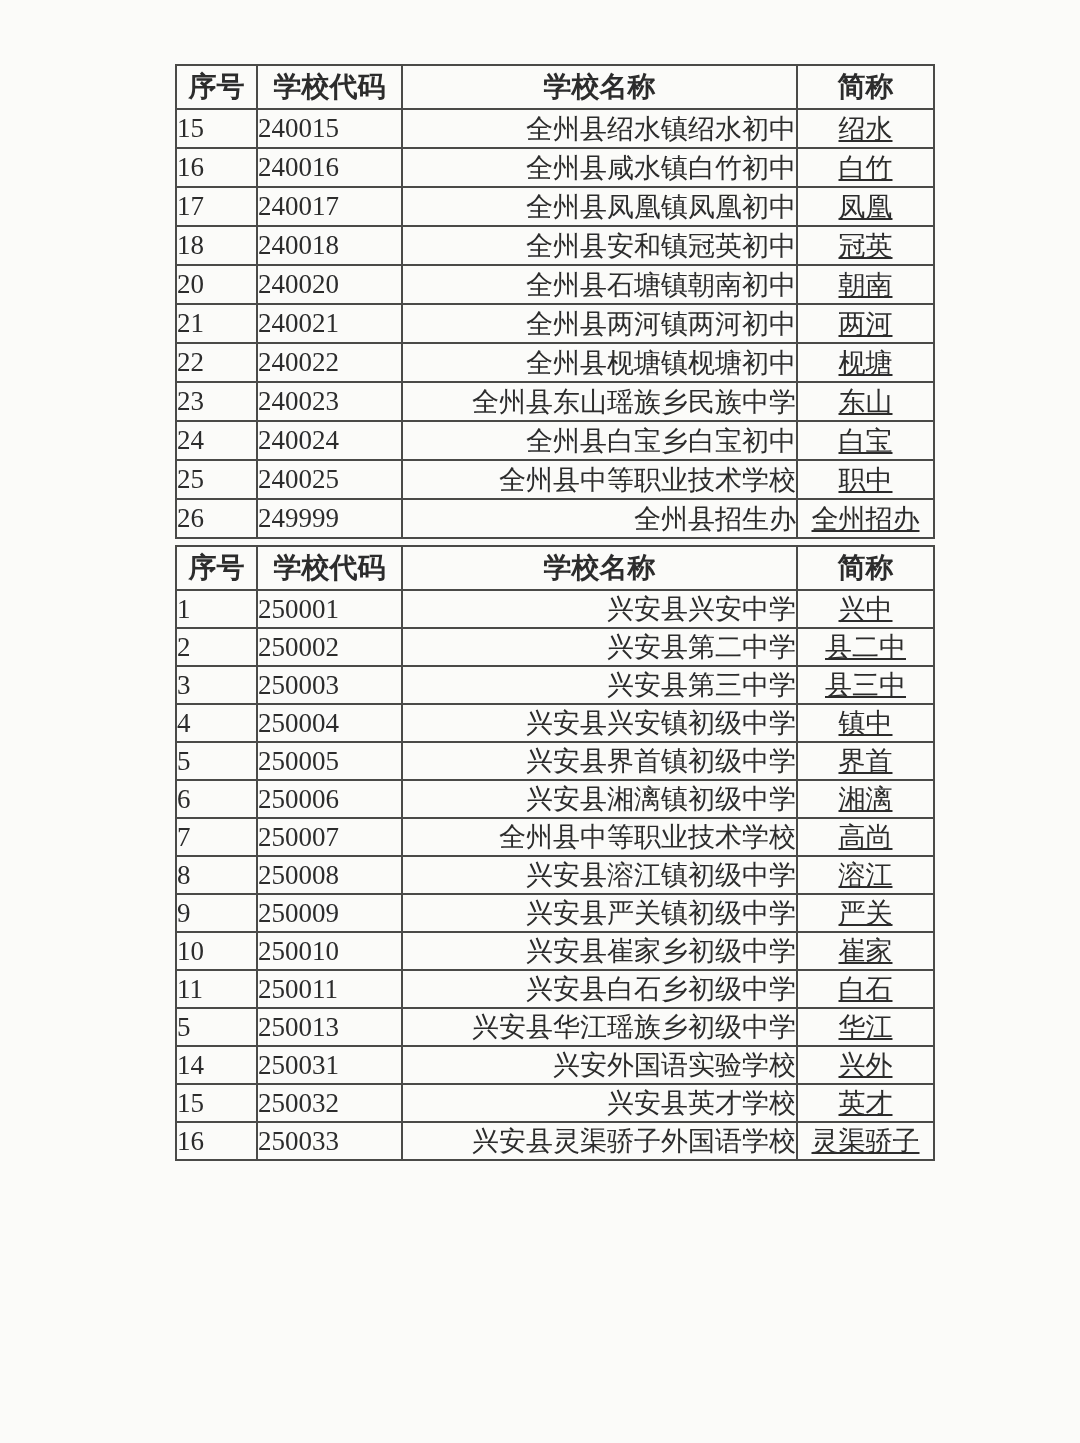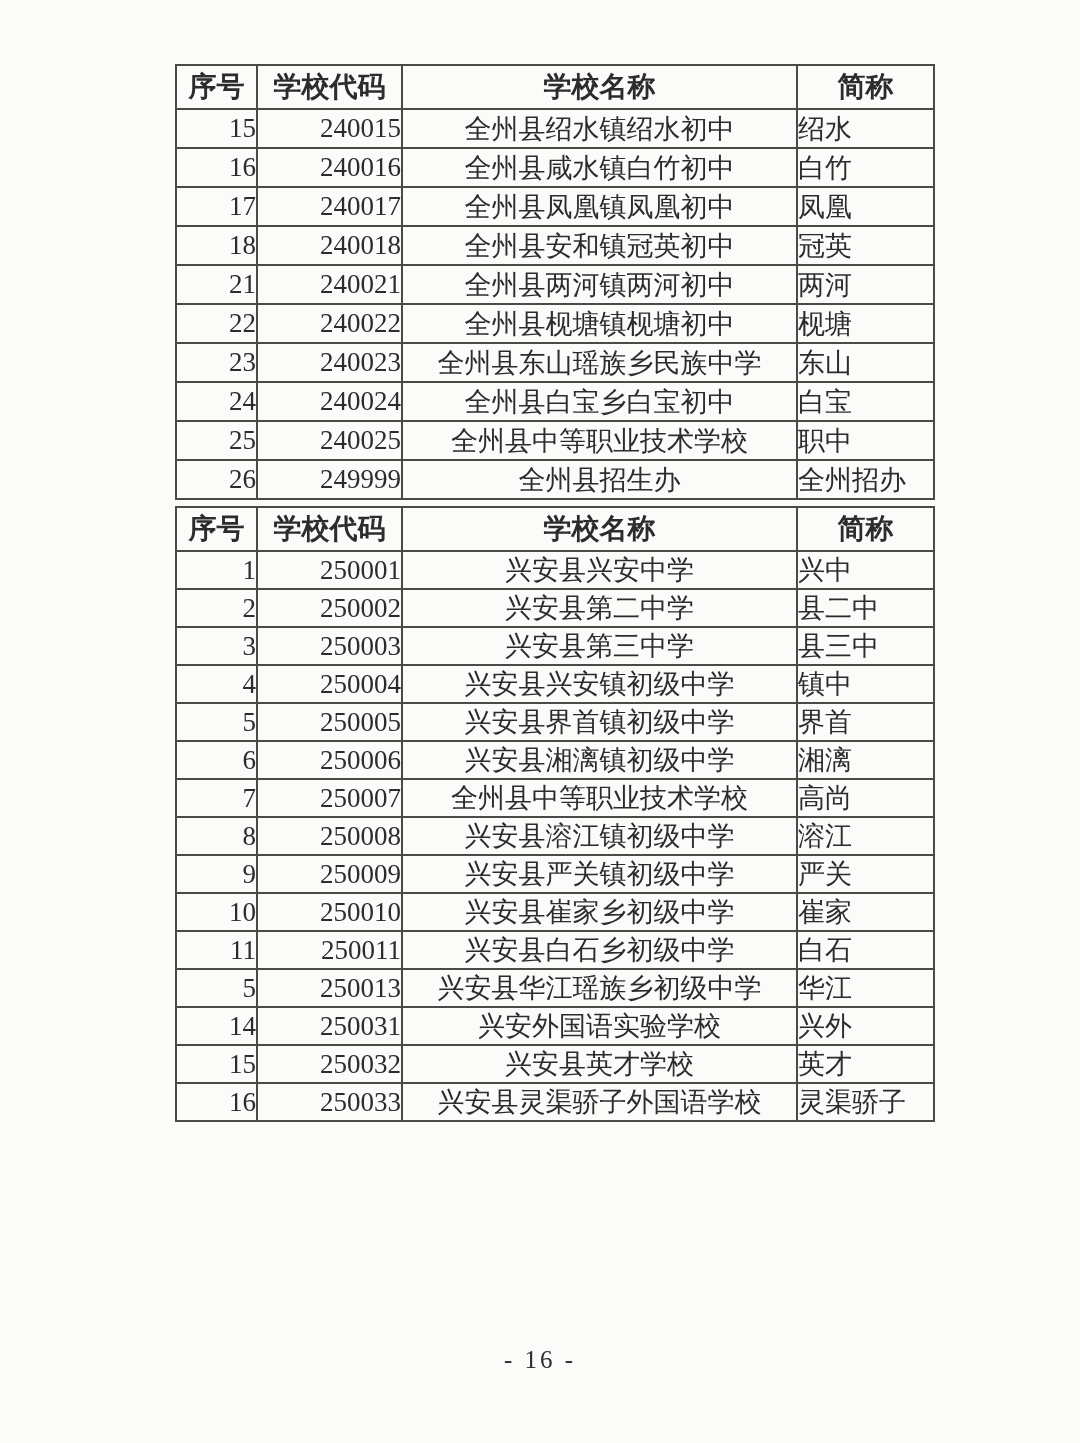--- a/index.html
+++ b/index.html
@@ -41,23 +41,23 @@
     text-align: center;
     padding: 0;
     margin-top: 32px;
   }
   #table1 td { height: 37px; }
   #table2 td { height: 35px; }
   table.school-table td {
     font-size: 27px;
     padding: 0;
   }
-  td.c0, td.c1 { text-align: right; margin-left: 16px; }
-  td.c2 { text-align: center; padding-left: 12px; }
-  td.c3 { text-align: left; padding-left: 15px; }
+  td.c0, td.c1 { text-align: left; margin-left: 16px; }
+  td.c2 { text-align: right; padding-left: 12px; }
+  td.c3 { text-align: center; padding-left: 15px; text-decoration: underline; }
   .section-heading {
     margin: 12px 0 6px 198px;
     font-size: 29px;
     letter-spacing: 1px;
   }
   .page-number {
     position: absolute;
     top: 1346px;
     left: 0;
     width: 100%;
@@ -105,20 +105,26 @@
           <td class="c2">全州县凤凰镇凤凰初中</td>
           <td class="c3">凤凰</td>
         </tr>
         <tr>
           <td class="c0">18</td>
           <td class="c1">240018</td>
           <td class="c2">全州县安和镇冠英初中</td>
           <td class="c3">冠英</td>
         </tr>
         <tr>
+          <td class="c0">20</td>
+          <td class="c1">240020</td>
+          <td class="c2">全州县石塘镇朝南初中</td>
+          <td class="c3">朝南</td>
+        </tr>
+        <tr>
           <td class="c0">21</td>
           <td class="c1">240021</td>
           <td class="c2">全州县两河镇两河初中</td>
           <td class="c3">两河</td>
         </tr>
         <tr>
           <td class="c0">22</td>
           <td class="c1">240022</td>
           <td class="c2">全州县枧塘镇枧塘初中</td>
           <td class="c3">枧塘</td>
@@ -253,15 +259,14 @@
         </tr>
         <tr>
           <td class="c0">16</td>
           <td class="c1">250033</td>
           <td class="c2">兴安县灵渠骄子外国语学校</td>
           <td class="c3">灵渠骄子</td>
         </tr>
       </tbody>
   </table>
 
-  <div class="page-number">- 16 -</div>
 
 </div>
 
 </body></html>

